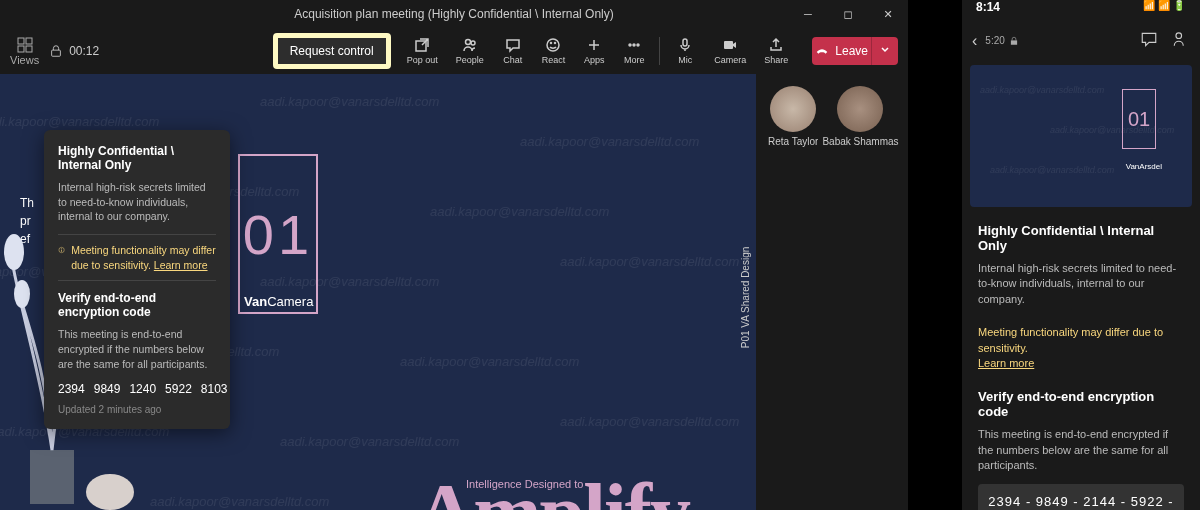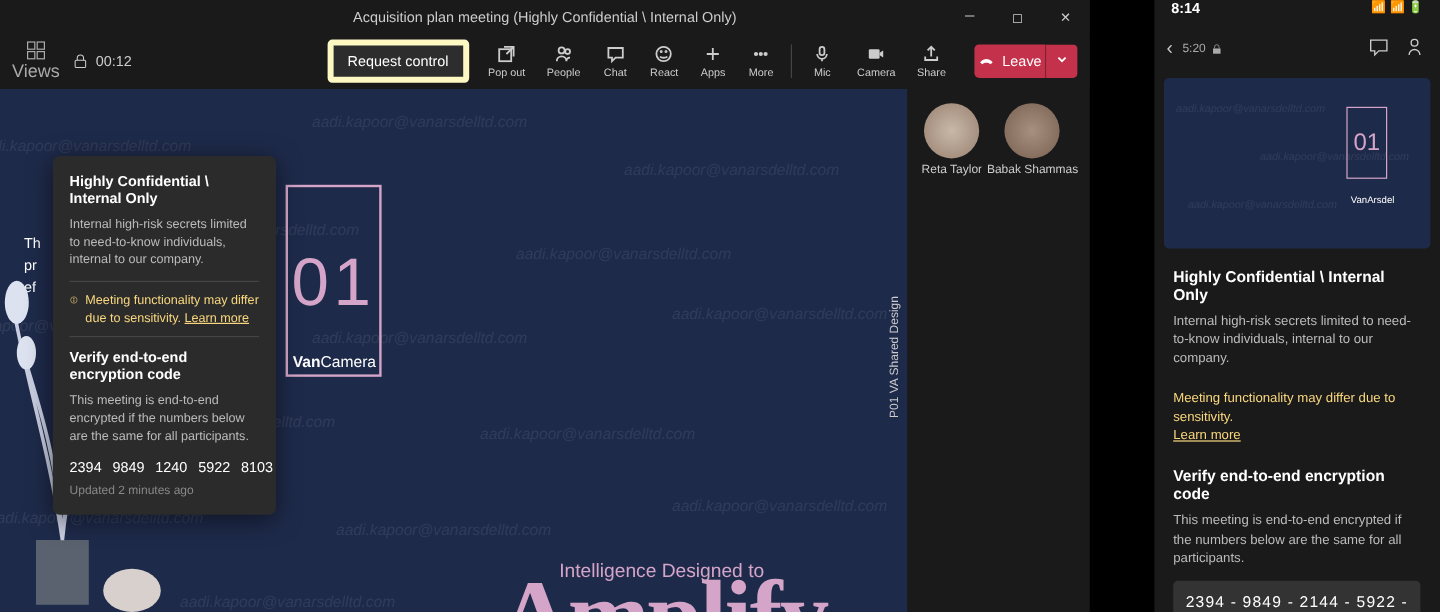--- a/index.html
+++ b/index.html
@@ -4,40 +4,40 @@
 <style>
 *{box-sizing:border-box;margin:0;padding:0;font-family:'Segoe UI',Arial,sans-serif}
 body{background:#000;width:1200px;height:510px;overflow:hidden;display:flex;color:#fff;font-size:12px}
 .desktop{width:908px;height:510px;background:#1f1f1f;display:flex;flex-direction:column;position:relative}
 .titlebar{height:28px;display:flex;align-items:center;justify-content:center;position:relative;background:#1a1a1a}
 .titlebar .title{font-size:12px;color:#ccc}
 .winctrl{position:absolute;right:0;display:flex}
 .winctrl div{width:40px;height:28px;display:flex;align-items:center;justify-content:center;font-size:11px;color:#ccc;cursor:pointer}
 .toolbar{height:46px;display:flex;align-items:center;padding:0 10px;background:#1a1a1a;gap:8px}
 .tbleft{display:flex;align-items:center;gap:10px}
-.views{display:flex;flex-direction:column;align-items:center;gap:1px;font-size:15px;color:#aaa}
+.views{display:flex;flex-direction:column;align-items:center;gap:1px;font-size:11px;color:#aaa}
 .views svg{width:16px;height:16px}
 .lockwrap{display:flex;align-items:center;gap:6px;color:#ccc;font-size:12px}
 .spacer{flex:1}
 .reqbtn{background:#2d2d2d;border:5px solid #fef9c3;padding:6px 12px;border-radius:4px;font-size:12px;color:#fff;cursor:pointer}
 .tbicons{display:flex;gap:2px}
 .tbi{display:flex;flex-direction:column;align-items:center;gap:2px;padding:4px 8px;font-size:9px;color:#ccc;cursor:pointer;min-width:38px}
 .tbi svg{width:16px;height:16px;fill:none;stroke:#ccc;stroke-width:1.5}
 .leavewrap{display:flex;margin-left:8px}
 .leave{background:#c4314b;padding:7px 3px;border-radius:4px 0 0 4px;font-size:12px;display:flex;align-items:center;gap:6px;cursor:pointer}
 .leavedd{background:#c4314b;padding:7px 8px;border-radius:0 4px 4px 0;border-left:1px solid rgba(0,0,0,.2);cursor:pointer}
 .main{flex:1;display:flex;position:relative;overflow:hidden}
 .slide{flex:1;background:#1e2a4a;position:relative;overflow:hidden}
 .wm{position:absolute;inset:0;opacity:.08;color:#fff;font-size:13px;font-style:italic;overflow:hidden}
 .wm div{position:absolute;white-space:nowrap}
 .box01{position:absolute;left:238px;top:80px;width:80px;height:160px;border:2px solid #d4a5c8;display:flex;align-items:center;justify-content:center}
 .num01{font-size:56px;font-weight:300;color:#d4a5c8;letter-spacing:4px}
 .brand{position:absolute;left:244px;top:220px;font-size:13px;color:#fff}
 .brand b{font-weight:700}
-.tagline{position:absolute;left:466px;top:394px;font-size:16px;color:#d4a5c8}
+.tagline{position:absolute;left:466px;top:404px;font-size:11px;color:#d4a5c8}
 .amplify{position:absolute;left:416px;top:392px;font-size:82px;font-weight:700;color:#d4a5c8;font-family:Georgia,serif;letter-spacing:-2px}
 .vert{position:absolute;right:10px;top:50%;transform:rotate(-90deg) translateX(50%);transform-origin:right center;font-size:10px;color:#ccc;white-space:nowrap}
 .plant{position:absolute;left:0;bottom:0;width:180px;height:320px}
 .sidetext{position:absolute;left:20px;top:120px;width:60px;font-size:12px;color:#fff;line-height:1.5}
 .panel{position:absolute;left:44px;top:56px;width:186px;background:#2b2b2b;border-radius:6px;padding:14px;font-size:11px;box-shadow:0 4px 20px rgba(0,0,0,.5)}
 .panel h4{font-size:12px;font-weight:600;margin-bottom:8px}
 .panel p{color:#bbb;font-size:10.5px;line-height:1.4;margin-bottom:10px}
 .warn{display:flex;gap:6px;color:#f9d77e;font-size:10.5px;line-height:1.4;padding:8px 0;border-top:1px solid #444;border-bottom:1px solid #444;margin-bottom:10px}
 .warn a{color:#f9d77e;text-decoration:underline}
 .codes{display:flex;gap:9px;font-size:12px;color:#fff;margin:8px 0}

